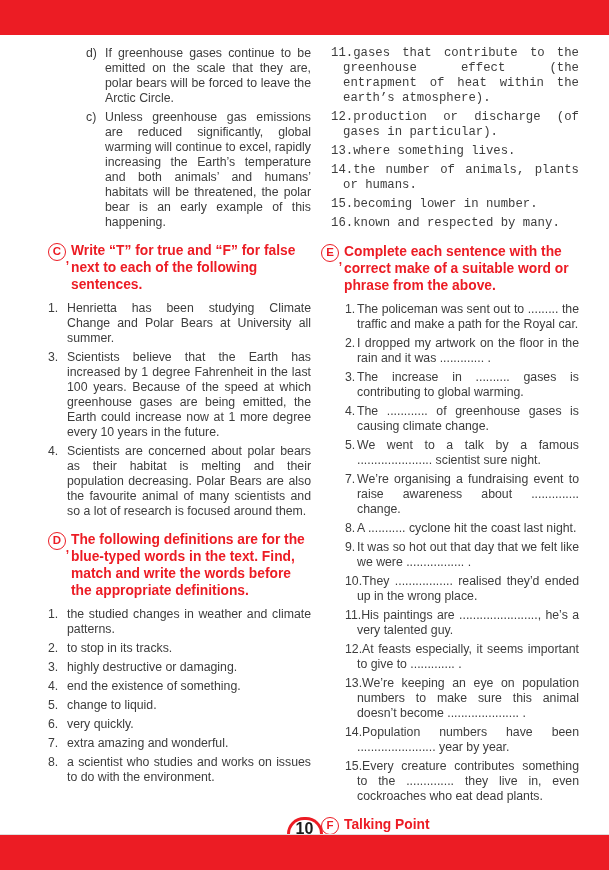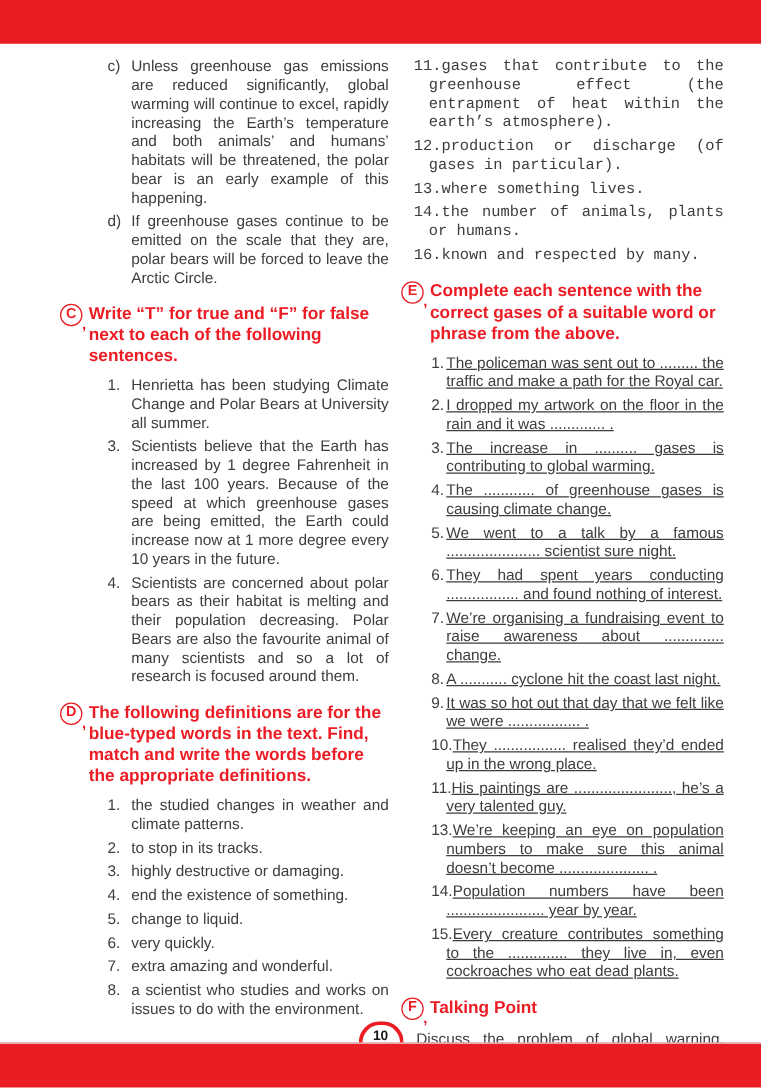--- a/index.html
+++ b/index.html
@@ -28,54 +28,54 @@
   }
   .section-title{color:#ec1c24;font-weight:bold;font-size:13.8px;line-height:17px;flex:1;}
 
   .list{margin:0 0 2px 0;}
   .li{
     padding-left:19px;text-indent:-19px;text-align:justify;
     margin-bottom:4px;
   }
   .li .num{display:inline-block;min-width:19px;text-indent:0;}
   .list-intro{margin-left:38px;}
-  .list-c,.list-d{margin-left:38px;}
+  .list-c,.list-d{}
   .list-dcont{margin-left:10px;}
   .list-dcont .li{padding-left:12px;text-indent:-12px;font-family:Liberation Mono, monospace;}
   .list-dcont .li .num{min-width:12px;}
-  .list-e{margin-left:24px;text-decoration:underline;}
+  .list-e{margin-left:24px;}
   .list-e .li{padding-left:12px;text-indent:-12px;}
   .list-e .li .num{min-width:12px;}
   .paragraph{margin:8px 0 0 12px;text-align:justify;}
 
   .page-badge{
     position:absolute;left:50%;bottom:35px;transform:translateX(-50%);
     width:30px;height:15px;background:#ffffff;
     border:3px solid #ec1c24;border-bottom:none;
     border-top-left-radius:17px;border-top-right-radius:17px;
     display:flex;align-items:flex-end;justify-content:center;
   }
   .page-badge .page-num{
-    color:#1a1a1a;font-weight:bold;font-size:11px;line-height:12px;
+    color:#1a1a1a;font-weight:bold;font-size:16px;line-height:12px;
   }
 </style>
 </head>
 <body>
 
 <div class="bar bar-top"></div>
 
 <div class="content">
 
   <div class="col-left">
 
     <div class="list list-intro">
 
+        <div class="li"><span class="num">d)</span><span class="txt">If greenhouse gases continue to be emitted on the scale that they are, polar bears will be forced to leave the Arctic Circle.</span></div>
+
         <div class="li"><span class="num">c)</span><span class="txt">Unless greenhouse gas emissions are reduced significantly, global warming will continue to excel, rapidly increasing the Earth’s temperature and both animals’ and humans’ habitats will be threatened, the polar bear is an early example of this happening.</span></div>
-
-        <div class="li"><span class="num">d)</span><span class="txt">If greenhouse gases continue to be emitted on the scale that they are, polar bears will be forced to leave the Arctic Circle.</span></div>
       </div>
 
     <div class="section-heading">
       <span class="badge">
           <span>C</span>
         </span>
       <div class="section-title">Write “T” for true and “F” for false next to each of the following sentences.</div>
     </div>
 
     <div class="list list-c">
@@ -122,55 +122,56 @@
     <div class="list list-dcont">
 
         <div class="li"><span class="num">11.</span><span class="txt">gases that contribute to the greenhouse effect (the entrapment of heat within the earth’s atmosphere).</span></div>
 
         <div class="li"><span class="num">12.</span><span class="txt">production or discharge (of gases in particular).</span></div>
 
         <div class="li"><span class="num">13.</span><span class="txt">where something lives.</span></div>
 
         <div class="li"><span class="num">14.</span><span class="txt">the number of animals, plants or humans.</span></div>
 
+        <div class="li"><span class="num">15.</span><span class="txt">becoming lower in number.</span></div>
 
         <div class="li"><span class="num">16.</span><span class="txt">known and respected by many.</span></div>
       </div>
 
     <div class="section-heading">
       <span class="badge">
           <span>E</span>
         </span>
-      <div class="section-title">Complete each sentence with the correct gases of a suitable word or phrase from the above.</div>
+      <div class="section-title">Complete each sentence with the correct make of a suitable word or phrase from the above.</div>
     </div>
 
     <div class="list list-e">
 
         <div class="li"><span class="num">1.</span><span class="txt">The policeman was sent out to ......... the traffic and make a path for the Royal car.</span></div>
 
         <div class="li"><span class="num">2.</span><span class="txt">I dropped my artwork on the floor in the rain and it was ............. .</span></div>
 
         <div class="li"><span class="num">3.</span><span class="txt">The increase in .......... gases is contributing to global warming.</span></div>
 
         <div class="li"><span class="num">4.</span><span class="txt">The ............ of greenhouse gases is causing climate change.</span></div>
 
         <div class="li"><span class="num">5.</span><span class="txt">We went to a talk by a famous ...................... scientist sure night.</span></div>
 
-        <div class="li"><span class="num">6.</span><span class="txt">They had spent years conducting ................. and found nothing of interest.</span></div>
 
         <div class="li"><span class="num">7.</span><span class="txt">We’re organising a fundraising event to raise awareness about .............. change.</span></div>
 
         <div class="li"><span class="num">8.</span><span class="txt">A ........... cyclone hit the coast last night.</span></div>
 
         <div class="li"><span class="num">9.</span><span class="txt">It was so hot out that day that we felt like we were ................. .</span></div>
 
         <div class="li"><span class="num">10.</span><span class="txt">They ................. realised they’d ended up in the wrong place.</span></div>
 
         <div class="li"><span class="num">11.</span><span class="txt">His paintings are ......................., he’s a very talented guy.</span></div>
 
+        <div class="li"><span class="num">12.</span><span class="txt">At feasts especially, it seems important to give to ............. .</span></div>
 
         <div class="li"><span class="num">13.</span><span class="txt">We’re keeping an eye on population numbers to make sure this animal doesn’t become ..................... .</span></div>
 
         <div class="li"><span class="num">14.</span><span class="txt">Population numbers have been ....................... year by year.</span></div>
 
         <div class="li"><span class="num">15.</span><span class="txt">Every creature contributes something to the .............. they live in, even cockroaches who eat dead plants.</span></div>
       </div>
 
     <div class="section-heading" style="margin-bottom:4px;">
       <span class="badge">

